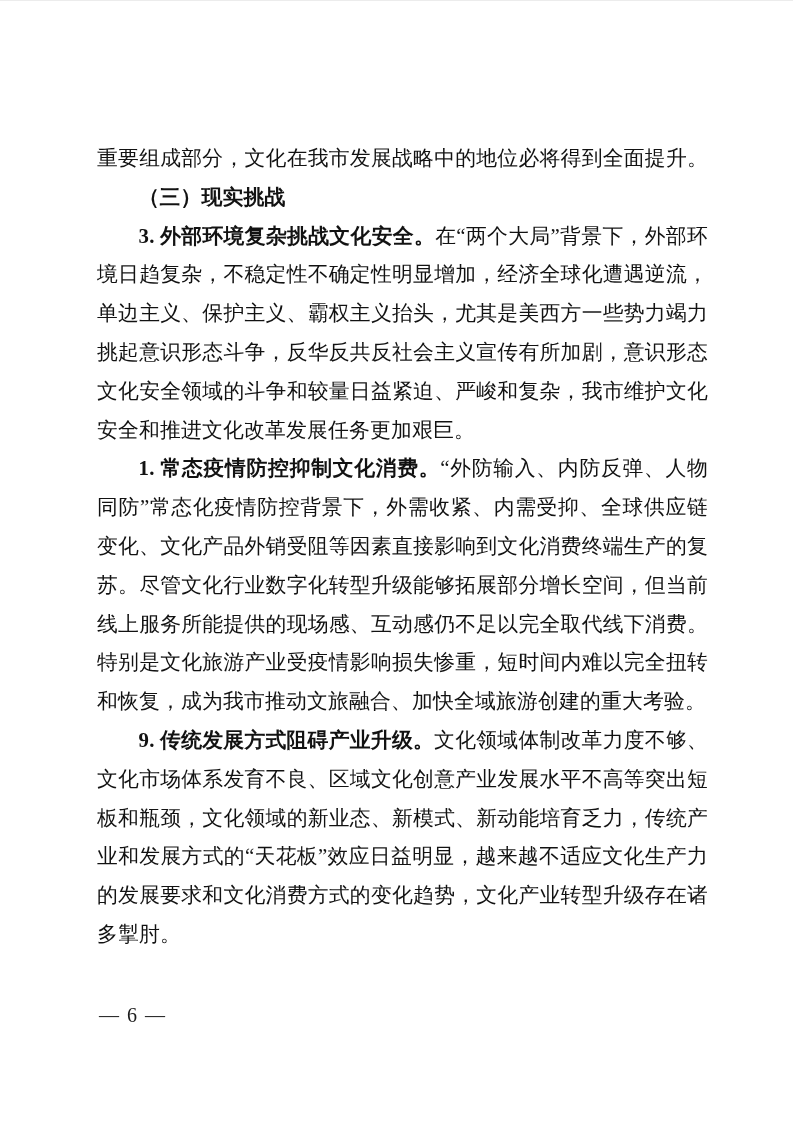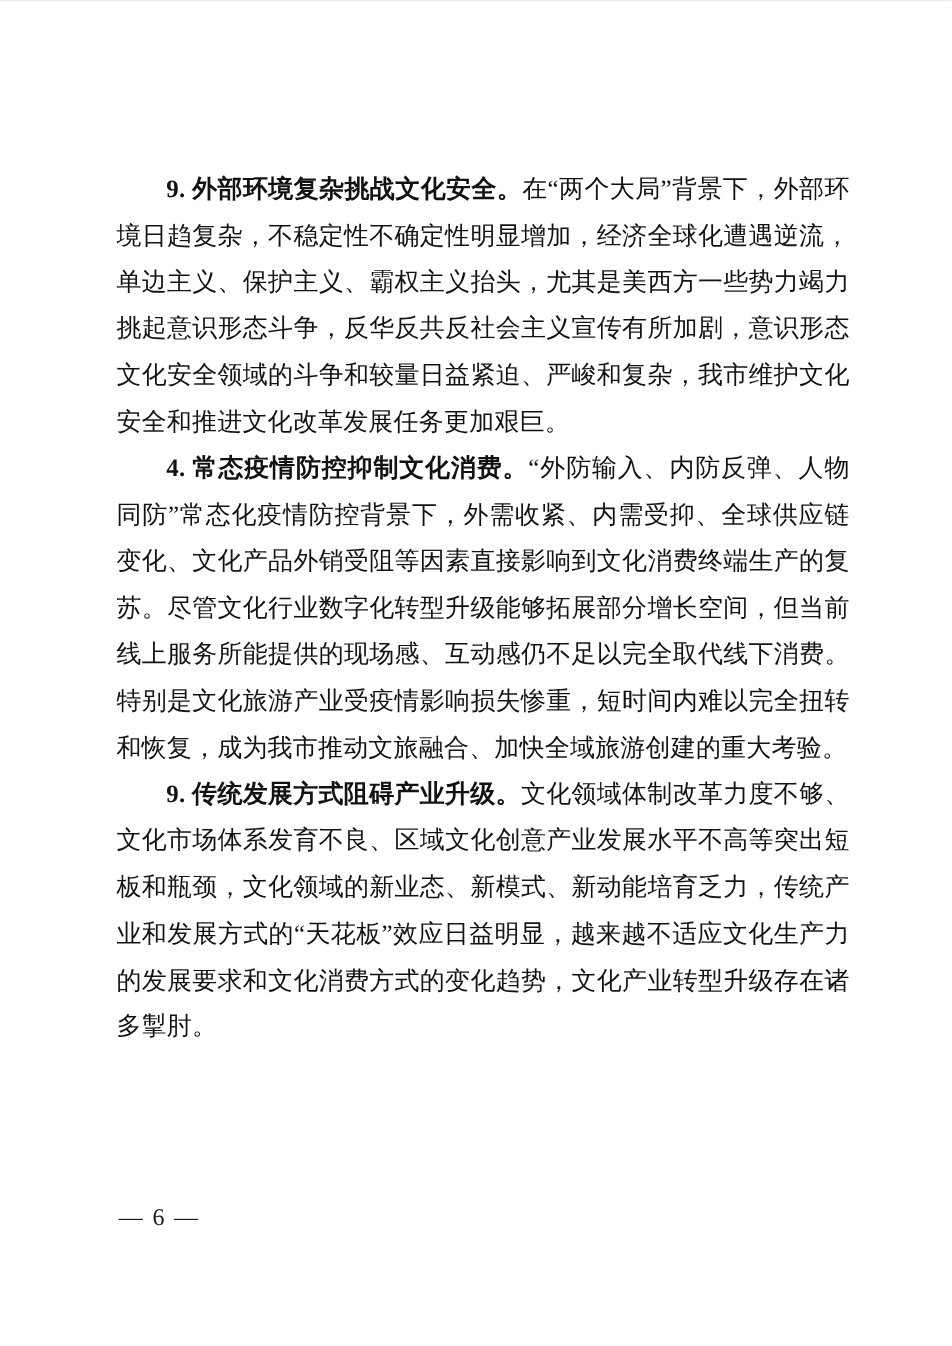--- a/index.html
+++ b/index.html
@@ -55,24 +55,26 @@
     letter-spacing: 1.5px;
     color: #1c1c1c;
   }
 </style>
 </head>
 <body>
 
 <div class="page">
   <div class="content">
 
+    <p class="para continuation">重要组成部分，文化在我市发展战略中的地位必将得到全面提升。</p>
 
+    <p class="para heading">（三）现实挑战</p>
 
-    <p class="para indent"><b class="lead">9. 外部环境复杂挑战文化安全。</b><span>在“两个大局”背景下，外部环境日趋复杂，不稳定性不确定性明显增加，经济全球化遭遇逆流，单边主义、保护主义、霸权主义抬头，尤其是美西方一些势力竭力挑起意识形态斗争，反华反共反社会主义宣传有所加剧，意识形态文化安全领域的斗争和较量日益紧迫、严峻和复杂，我市维护文化安全和推进文化改革发展任务更加艰巨。</span></p>
+    <p class="para indent"><b class="lead">3. 外部环境复杂挑战文化安全。</b><span>在“两个大局”背景下，外部环境日趋复杂，不稳定性不确定性明显增加，经济全球化遭遇逆流，单边主义、保护主义、霸权主义抬头，尤其是美西方一些势力竭力挑起意识形态斗争，反华反共反社会主义宣传有所加剧，意识形态文化安全领域的斗争和较量日益紧迫、严峻和复杂，我市维护文化安全和推进文化改革发展任务更加艰巨。</span></p>
 
-    <p class="para indent"><b class="lead">4. 常态疫情防控抑制文化消费。</b><span>“外防输入、内防反弹、人物同防”常态化疫情防控背景下，外需收紧、内需受抑、全球供应链变化、文化产品外销受阻等因素直接影响到文化消费终端生产的复苏。尽管文化行业数字化转型升级能够拓展部分增长空间，但当前线上服务所能提供的现场感、互动感仍不足以完全取代线下消费。特别是文化旅游产业受疫情影响损失惨重，短时间内难以完全扭转和恢复，成为我市推动文旅融合、加快全域旅游创建的重大考验。</span></p>
+    <p class="para indent"><b class="lead">1. 常态疫情防控抑制文化消费。</b><span>“外防输入、内防反弹、人物同防”常态化疫情防控背景下，外需收紧、内需受抑、全球供应链变化、文化产品外销受阻等因素直接影响到文化消费终端生产的复苏。尽管文化行业数字化转型升级能够拓展部分增长空间，但当前线上服务所能提供的现场感、互动感仍不足以完全取代线下消费。特别是文化旅游产业受疫情影响损失惨重，短时间内难以完全扭转和恢复，成为我市推动文旅融合、加快全域旅游创建的重大考验。</span></p>
 
     <p class="para indent"><b class="lead">9. 传统发展方式阻碍产业升级。</b><span>文化领域体制改革力度不够、文化市场体系发育不良、区域文化创意产业发展水平不高等突出短板和瓶颈，文化领域的新业态、新模式、新动能培育乏力，传统产业和发展方式的“天花板”效应日益明显，越来越不适应文化生产力的发展要求和文化消费方式的变化趋势，文化产业转型升级存在诸多掣肘。</span></p>
 
   </div>
 
   <div class="page-number">— 6 —</div>
 </div>
 
 </body></html>

